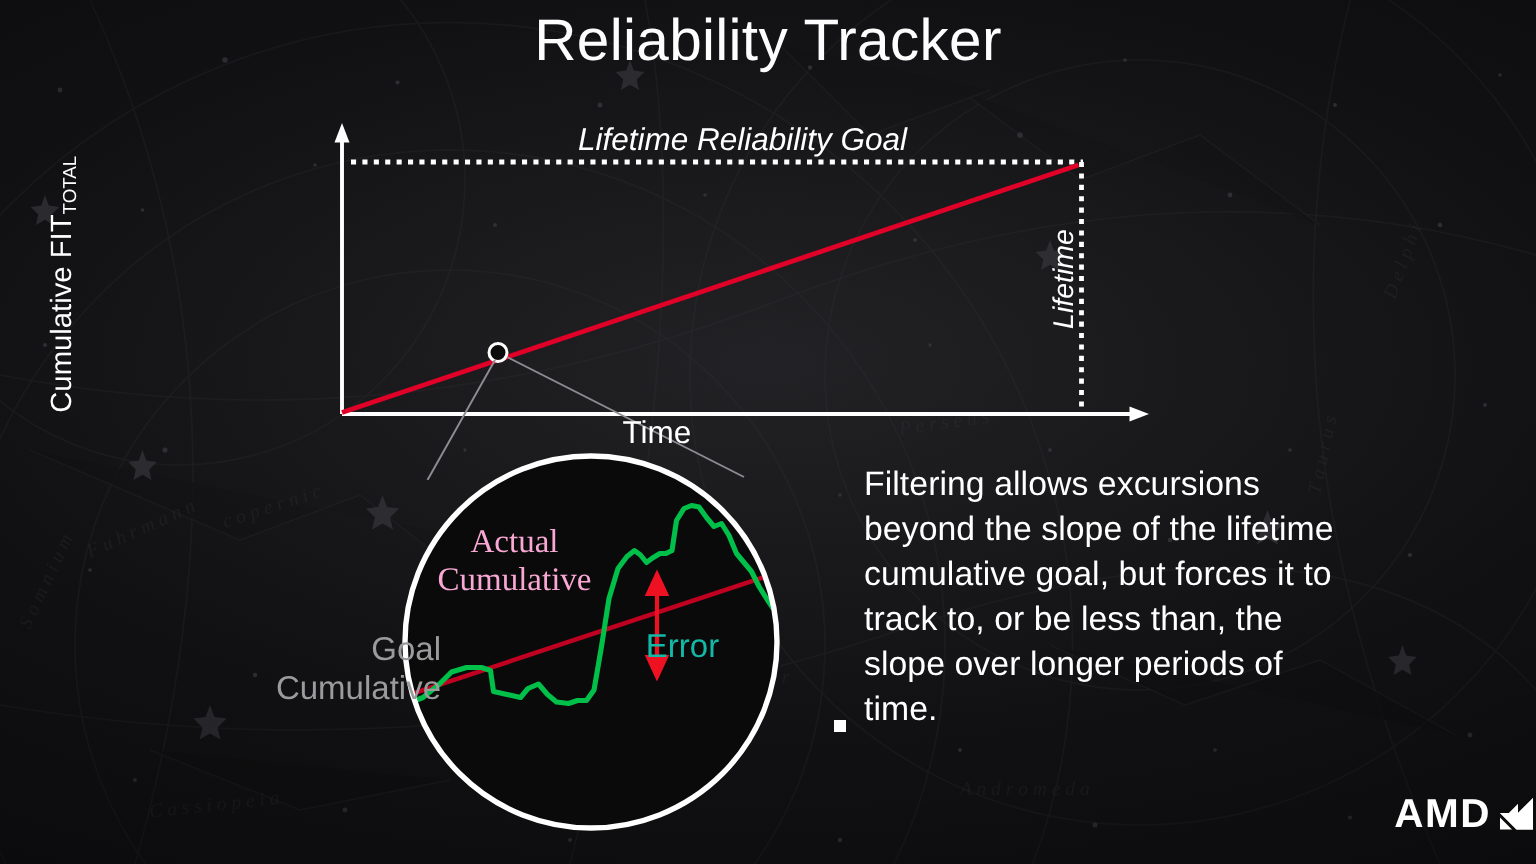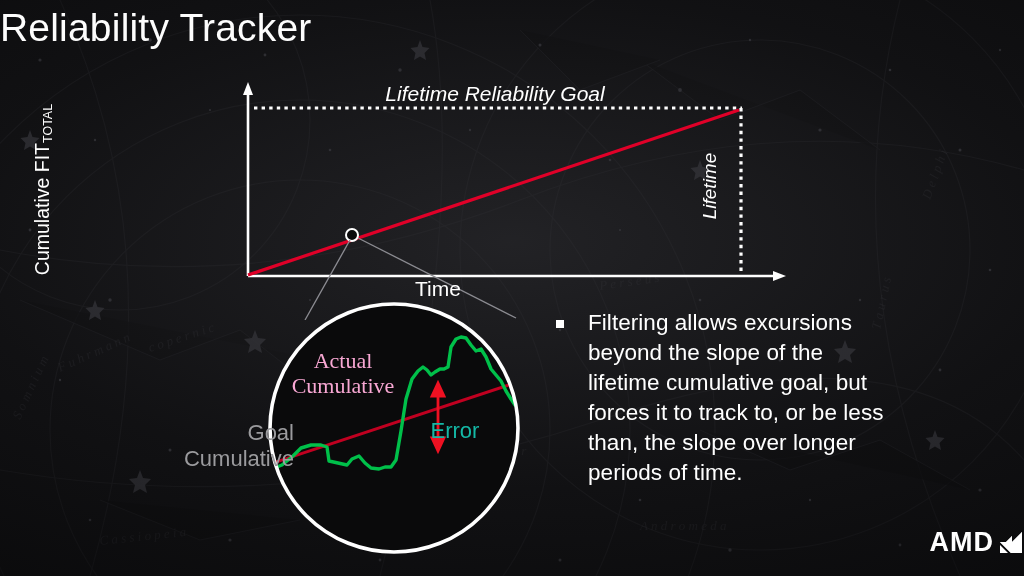--- a/index.html
+++ b/index.html
@@ -11,26 +11,26 @@
   .bg-vignette{
     background:
       radial-gradient(ellipse 120% 95% at 50% 42%, rgba(42,42,46,0.75) 0%, rgba(22,22,25,0.55) 45%, rgba(5,5,6,0.9) 100%);
   }
   .bg-stars{opacity:.85;}
   .bg-arcs{opacity:.5;}
   .bg-glyphs{opacity:.34;}
 
   
   .title{
-    position:absolute;left:0;top:6px;width:1024px;
+    position:absolute;left:0;top:6px;width:1024px;text-align:center;
     font-size:39px;color:#fdfdfd;letter-spacing:.2px;font-weight:400;
   }
 
   
-  .chart{position:absolute;left:0;top:0;width:872px;height:320px;padding-left:20px;}
+  .chart{position:absolute;left:0;top:0;width:872px;height:320px;}
   .goal-title{
     position:absolute;left:330px;top:82px;width:330px;text-align:center;
     font-style:italic;font-size:21px;color:#ffffff;
   }
   .ylabel{
     position:absolute;left:-73px;top:178px;width:230px;text-align:center;
     transform:rotate(-90deg);font-size:19.5px;color:#ffffff;white-space:nowrap;
   }
   .ylabel .sub{font-size:12.5px;vertical-align:baseline;position:relative;top:3px;}
   .xlabel{
@@ -51,21 +51,21 @@
     position:absolute;left:375px;top:418px;width:160px;text-align:center;
     font-size:22px;color:#14b8a6;line-height:1.14;
   }
   .goal-cum{
     position:absolute;left:108px;top:420px;width:186px;text-align:right;
     font-size:22px;color:#9b9b9e;line-height:1.16;
   }
 
   
   .bullets{position:absolute;left:556px;top:308px;width:340px;}
-  .bullet{display:flex;align-items:flex-start;gap:24px;}
+  .bullet{display:flex;align-items:flex-end;gap:12px;}
   .bullet .marker{
     flex:0 0 auto;width:8px;height:8px;background:#ffffff;margin-top:12px;
   }
   .bullet .btext{
     font-size:22.5px;color:#ffffff;line-height:1.33;letter-spacing:.05px;
   }
 
   
   .amd{position:absolute;right:0;bottom:18px;display:flex;align-items:center;gap:4px;}
   .amd-word{font-size:27px;font-weight:700;color:#ffffff;letter-spacing:1px;}

